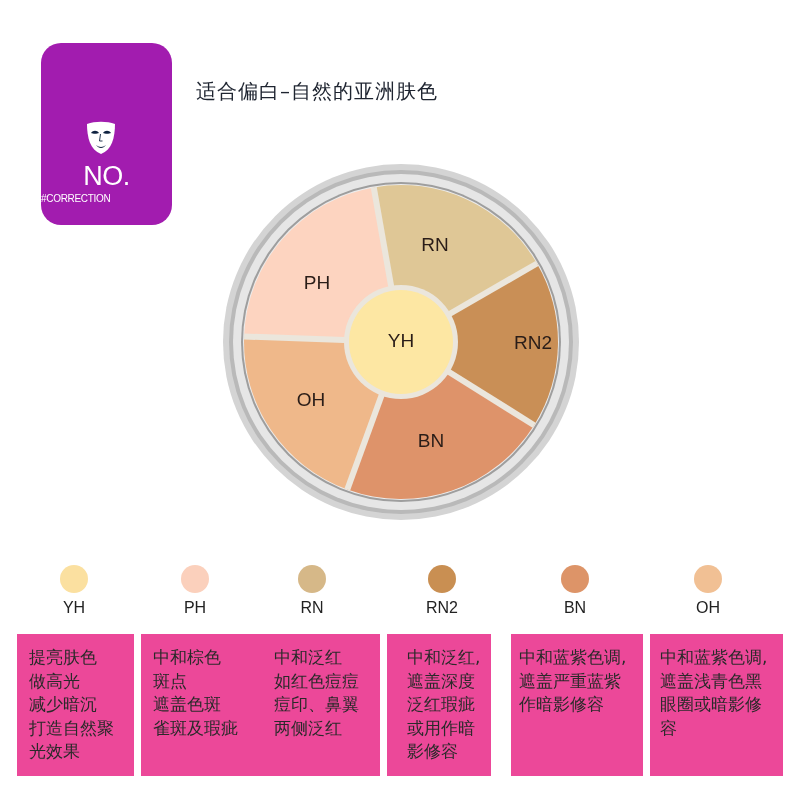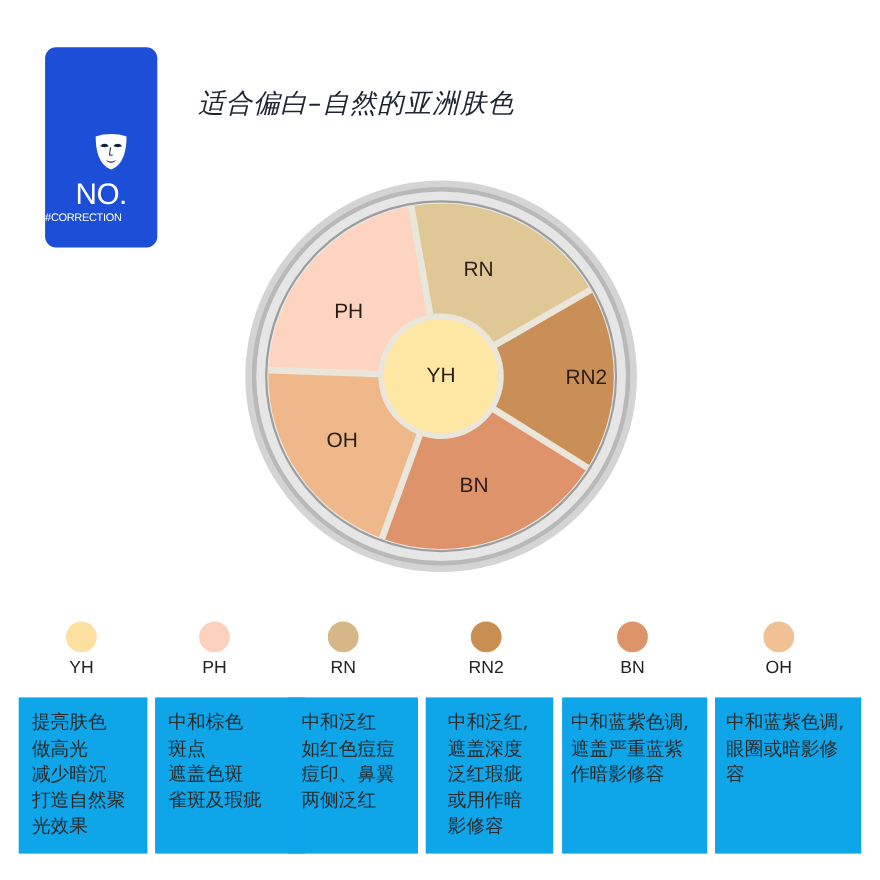--- a/index.html
+++ b/index.html
@@ -2,48 +2,48 @@
 <html><head>
 <meta charset="utf-8">
 <style>
   html, body { margin: 0; padding: 0; background: #ffffff; }
   body {
     width: 800px; height: 800px; position: relative; overflow: hidden;
     font-family: "DejaVu Sans", "Liberation Sans", sans-serif;
     color: #222;
   }
   .badge {
-    position: absolute; left: 41px; top: 43px; width: 102px; height: 182px;
-    background: #1d4ed8; border-radius: 10px;
+    position: absolute; left: 41px; top: 43px; width: 131px; height: 182px;
+    background: #a21caf; border-radius: 20px;
   }
   .badge .mask { position: absolute; left: 44px; top: 78px; width: 32px; height: 34px; }
   .badge .no {
     position: absolute; left: 0; right: 0; top: 118px; text-align: center;
     color: #fff; font-family: "Liberation Sans", sans-serif; font-size: 27px; letter-spacing: -0.5px;
   }
   .badge .tag {
     position: absolute; left: 0; right: 0; top: 150px; 
     color: #fff; font-family: "Liberation Sans", sans-serif; font-size: 10px; letter-spacing: -0.3px;
   }
   .headline {
-    position: absolute; left: 180px; top: 78px; font-size: 24px; color: #1e2430;
-    letter-spacing: 1px; white-space: nowrap; font-style: italic;
+    position: absolute; left: 196px; top: 78px; font-size: 20px; color: #1e2430;
+    letter-spacing: 1px; white-space: nowrap;
   }
   .palette { position: absolute; left: 220px; top: 150px; width: 362px; height: 380px; }
   .palette svg text {
     font-family: "Liberation Sans", sans-serif; font-size: 19px; fill: #2a1d18;
   }
   .swatch-row { position: absolute; top: 565px; left: 0; width: 800px; height: 60px; }
   .swatch { position: absolute; width: 80px; text-align: center; }
   .swatch .dot { width: 28px; height: 28px; border-radius: 50%; margin: 0 auto; }
   .swatch .code {
     margin-top: 6px; font-family: "Liberation Sans", sans-serif; font-size: 16px; color: #222;
   }
   .desc {
-    position: absolute; top: 634px; height: 142px; background: #0ea5e9;
+    position: absolute; top: 634px; height: 142px; background: #ec4899;
     box-sizing: border-box; padding: 12px 0 0 12px;
   }
   .desc .line { font-size: 17px; line-height: 23.5px; color: #2a2a2a; white-space: nowrap; }
 </style>
 </head>
 <body>
 
 <div class="badge">
   <svg class="mask" viewBox="0 0 32 34">
     <path d="M2 3 C10 0 22 0 30 3 C30 16 27 29 16 33 C5 29 2 16 2 3 Z" fill="#ffffff"></path>
@@ -125,29 +125,30 @@
   <div class="line">斑点</div>
   <div class="line">遮盖色斑</div>
   <div class="line">雀斑及瑕疵</div>
 </div>
 <div class="desc" style="left:262px;width:118px">
   <div class="line">中和泛红</div>
   <div class="line">如红色痘痘</div>
   <div class="line">痘印、鼻翼</div>
   <div class="line">两侧泛红</div>
 </div>
-<div class="desc" style="left:387px;width:116px;padding-left:20px">
+<div class="desc" style="left:387px;width:104px;padding-left:20px">
   <div class="line">中和泛红,</div>
   <div class="line">遮盖深度</div>
   <div class="line">泛红瑕疵</div>
   <div class="line">或用作暗</div>
   <div class="line">影修容</div>
 </div>
 <div class="desc" style="left:511px;width:132px;padding-left:8px">
   <div class="line">中和蓝紫色调,</div>
   <div class="line">遮盖严重蓝紫</div>
   <div class="line">作暗影修容</div>
 </div>
 <div class="desc" style="left:650px;width:133px;padding-left:10px">
   <div class="line">中和蓝紫色调,</div>
+  <div class="line">遮盖浅青色黑</div>
   <div class="line">眼圈或暗影修</div>
   <div class="line">容</div>
 </div>
 
 </body></html>

